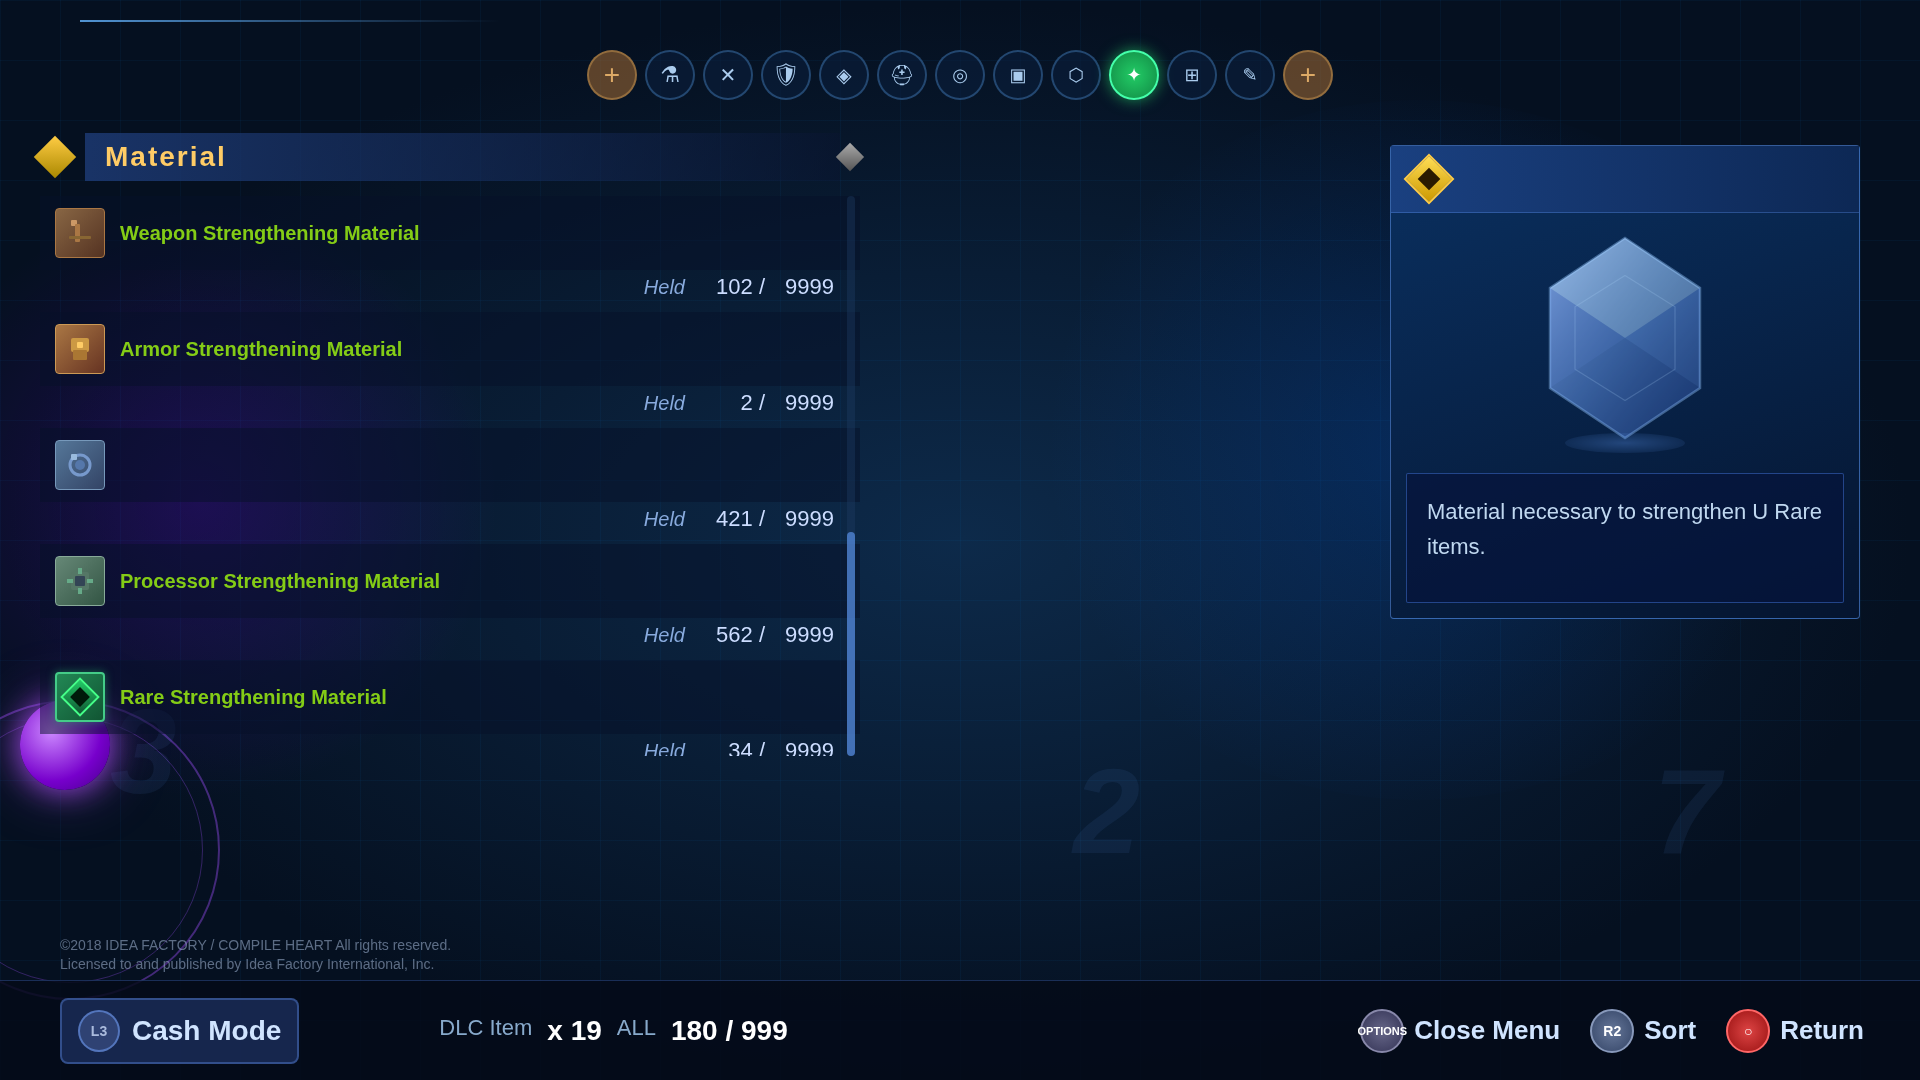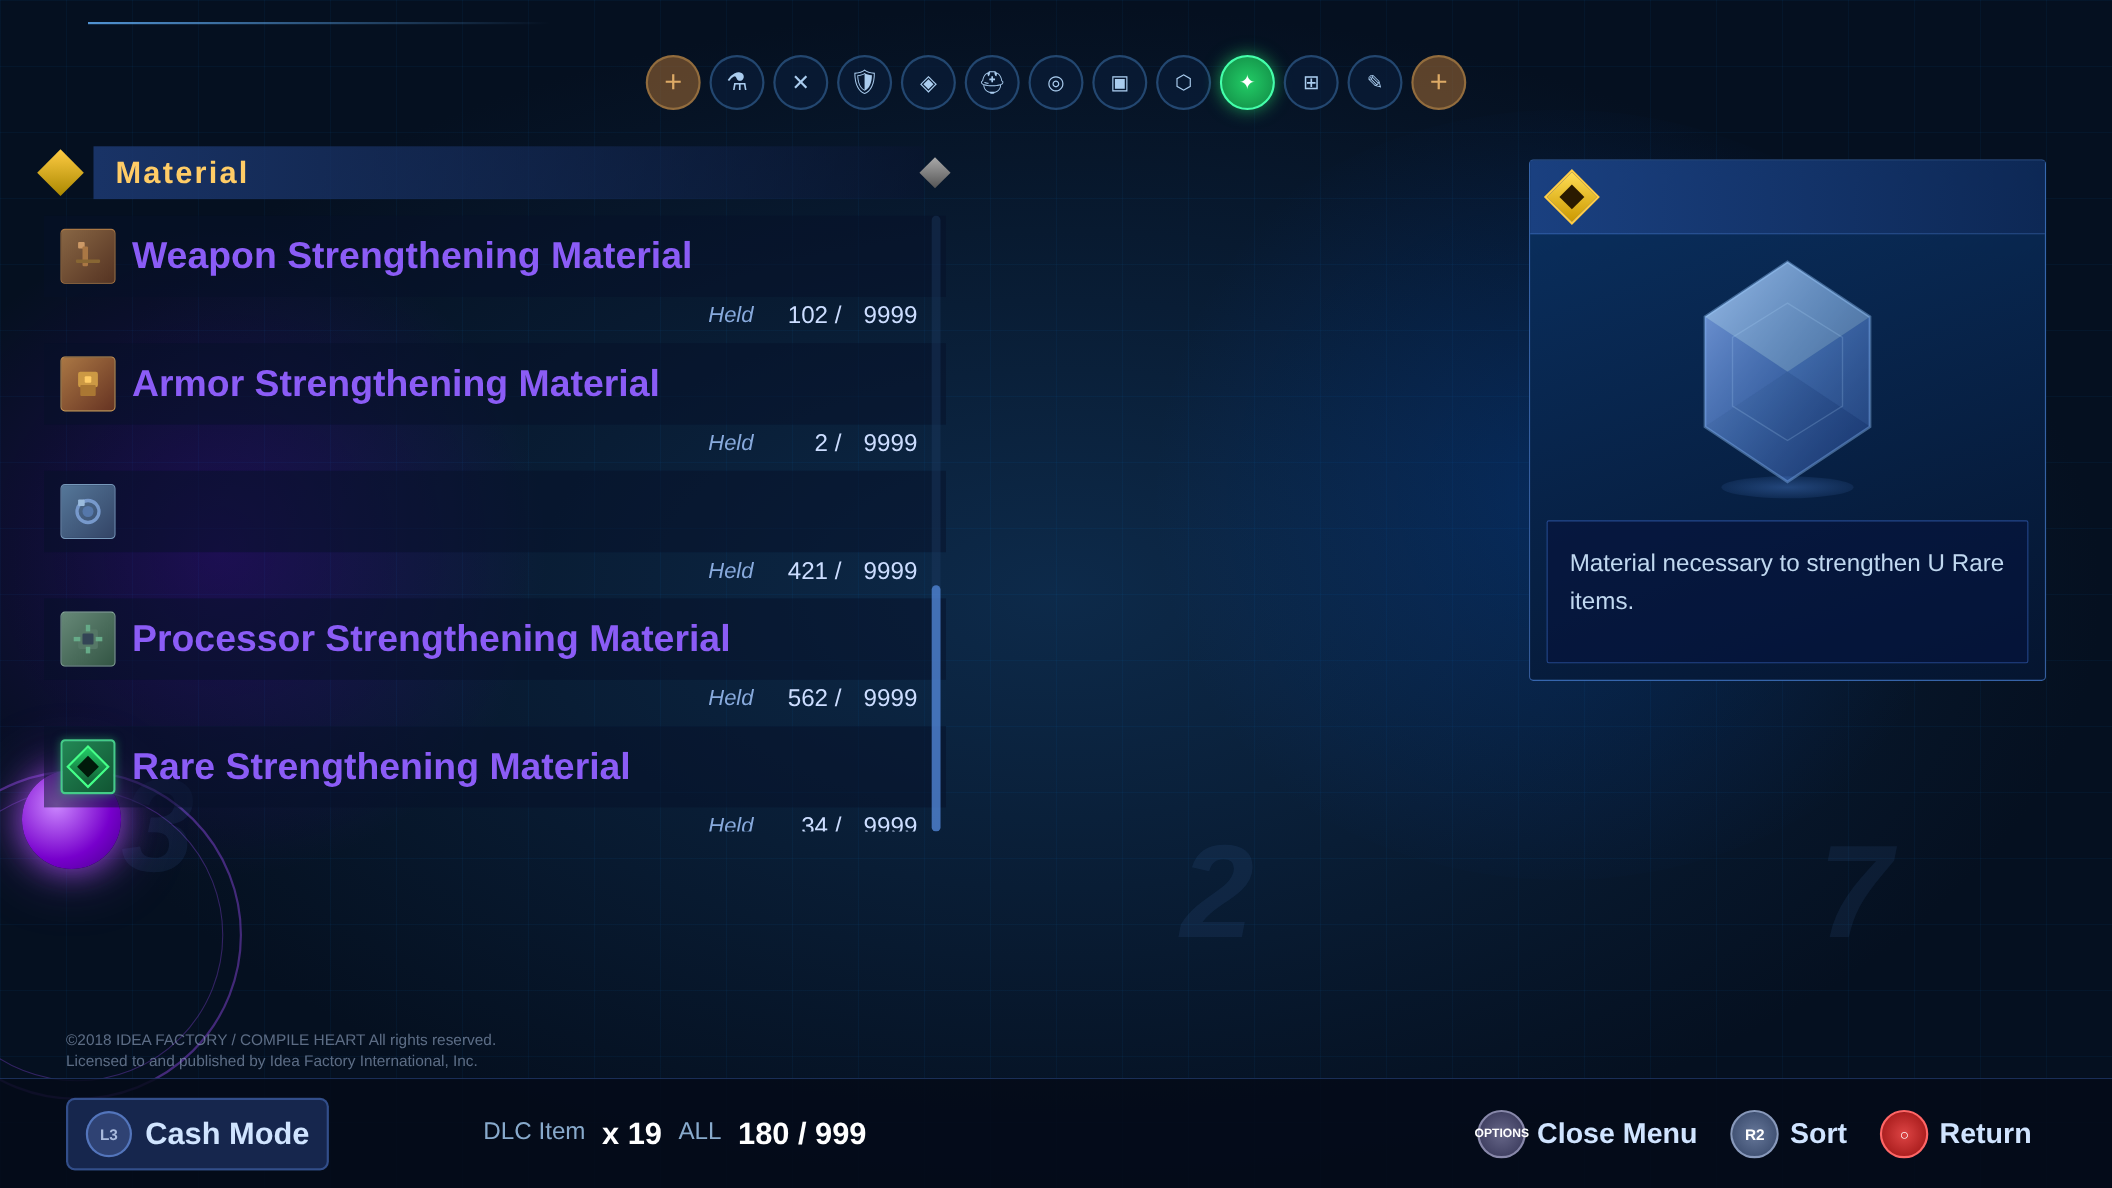--- a/index.html
+++ b/index.html
@@ -217,22 +217,22 @@
       flex-shrink: 0;
       margin-right: 15px;
       display: flex;
       align-items: center;
       justify-content: center;
       font-size: 24px;
       border-radius: 4px;
     }
 
     .item-name {
-      font-size: 34px;
-      color: #8b5cf6;
+      font-size: 20px;
+      color: #84cc16;
       font-weight: bold;
       flex: 1;
     }
 
     .item-held-row {
       display: flex;
       align-items: center;
       justify-content: flex-end;
       padding: 4px 15px 10px;
       gap: 20px;
@@ -423,21 +423,21 @@
     }
 
     .total-count {
       font-size: 28px;
       color: #ffffff;
       font-weight: bold;
     }
 
     .bottom-right-controls {
       position: absolute;
-      right: 73px;
+      right: 56px;
       display: flex;
       align-items: center;
       gap: 30px;
       justify-content: space-between;
     }
 
     .control-btn {
       display: flex;
       align-items: center;
       gap: 10px;

